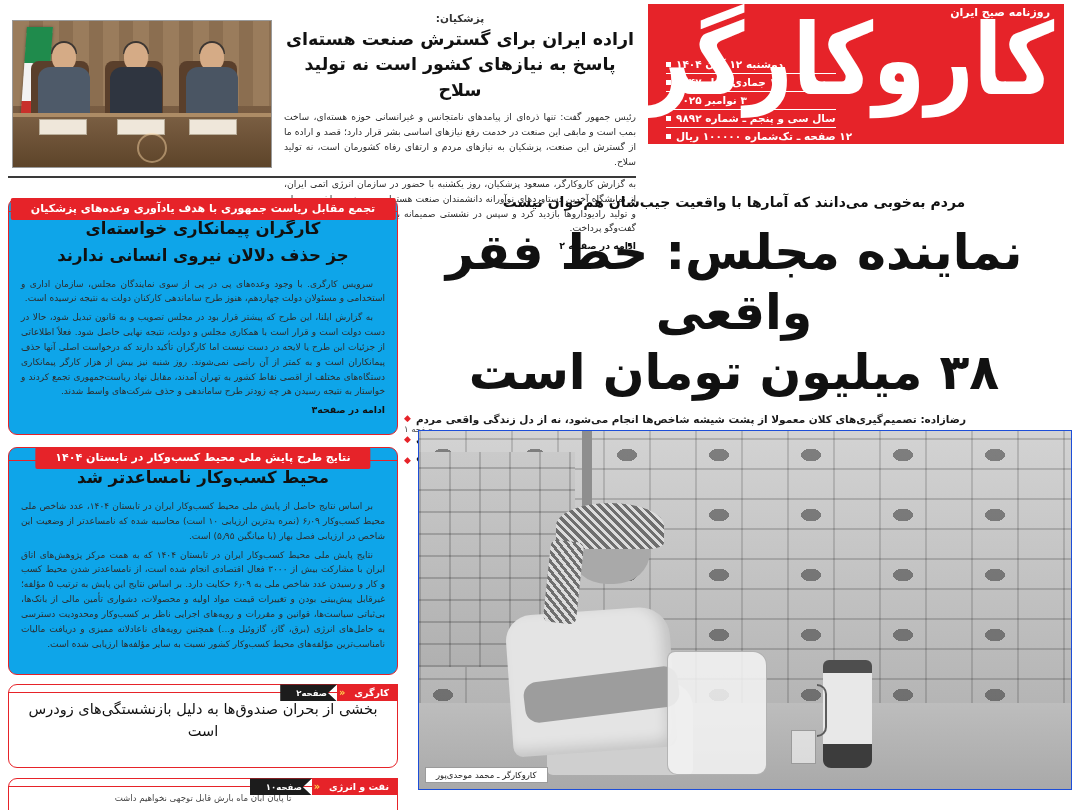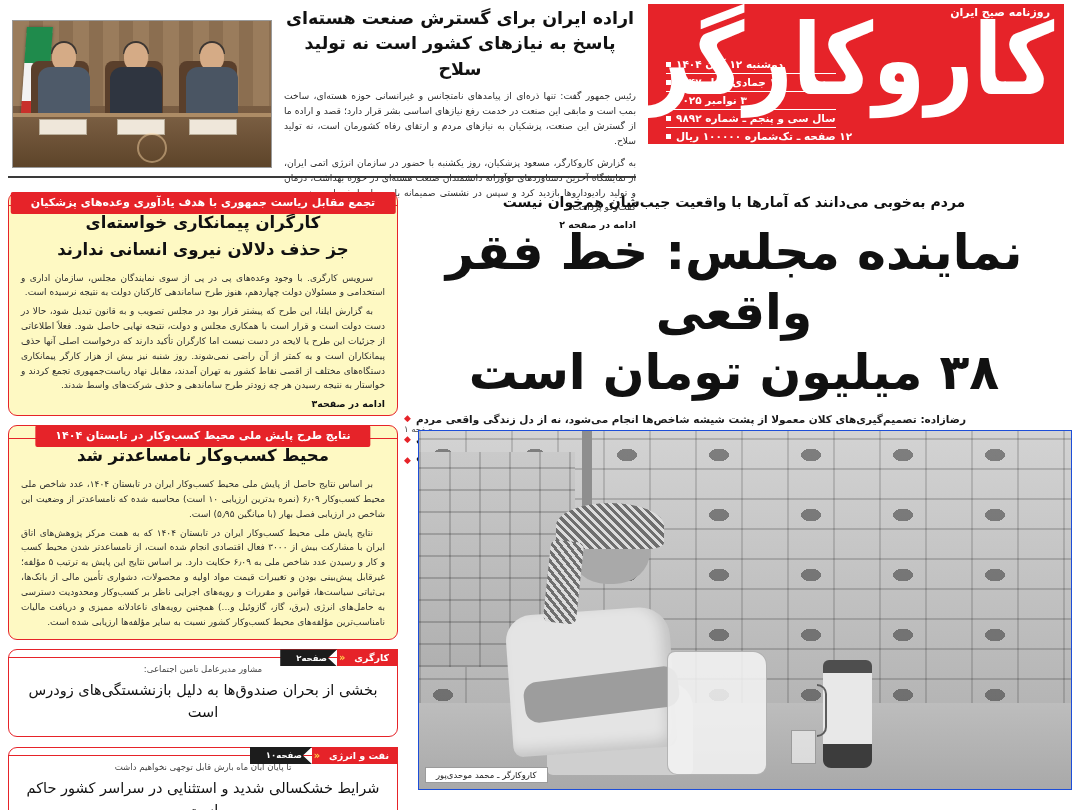--- a/index.html
+++ b/index.html
@@ -87,21 +87,21 @@
   .lcol{position:absolute;left:8px;top:186px;width:390px;}
   .boxwrap{position:relative;margin-bottom:9px;}
   .redtag{
     position:absolute;top:0;left:50%;transform:translateX(-50%);
     background:#e62329;color:#fff;font-size:11px;font-weight:700;
     padding:4px 20px 5px;white-space:nowrap;z-index:4;border-radius:2px;
     max-width:360px;overflow:hidden;
   }
   .artbox{
     border:1.6px solid #e62329;border-radius:9px;
-    margin-top:6px;padding:18px 12px 6px;background:#fef9c3;
+    margin-top:12px;padding:18px 12px 19px;background:#0ea5e9;
   }
   .artbox h2{
     margin:0 0 8px;font-size:16.5px;font-weight:700;line-height:1.5;
     text-align:center;color:#111;
   }
   .artbox p{
     margin:0 0 4px;font-size:9px;line-height:1.65;color:#2c2c2c;
     text-indent:12px;
   }
   .artbox .cont{display:block;margin-top:5px;text-align:right;text-indent:0;}
@@ -303,20 +303,21 @@
           </div>
         <div class="desk"></div>
         <div class="deskedge"></div>
         <div class="nameplate" style="left:26px;"></div>
         <div class="nameplate" style="left:104px;"></div>
         <div class="nameplate" style="left:176px;"></div>
         <div class="seal"></div>
       </div>
     </div>
     <div class="tl-text rtl">
+      <div class="kicker">پزشکیان:</div>
       <div class="tl-head">اراده ایران برای گسترش صنعت هسته‌ای</div>
       <div class="tl-head">پاسخ به نیازهای کشور است نه تولید سلاح</div>
       <div class="tl-body just">رئیس جمهور گفت: تنها ذره‌ای از پیامدهای نامتجانس و غیرانسانی حوزه هسته‌ای، ساخت بمب است و مابقی این صنعت در خدمت رفع نیازهای اساسی بشر قرار دارد؛ قصد و اراده ما از گسترش این صنعت، پزشکیان به نیازهای مردم و ارتقای رفاه کشورمان است، نه تولید سلاح.</div>
       <div class="tl-body just">به گزارش کاروکارگر، مسعود پزشکیان، روز یکشنبه با حضور در سازمان انرژی اتمی ایران، از نمایشگاه آخرین دستاوردهای نوآورانه دانشمندان صنعت هسته‌ای در حوزه بهداشت، درمان و تولید رادیوداروها بازدید کرد و سپس در نشستی صمیمانه با مدیران ارشد این صنعت به گفت‌وگو پرداخت.</div>
       <div class="tl-cont cont">ادامه در صفحه ۲</div>
     </div>
   </div>
   <div class="hr-thick"></div>
 
   <div class="lcol">
@@ -344,21 +345,20 @@
     </div>
 
     <div class="stripwrap">
       <div class="striprule"></div>
       <div class="striptag">
         <span class="name">کارگری</span>
         <span class="chev">‹‹</span>
         <span class="pg">صفحه۲</span>
       </div>
       <div class="stripbox rtl">
-        <div class="sub">مشاور مدیرعامل تامین اجتماعی:</div>
         <div class="ttl">بخشی از بحران صندوق‌ها به دلیل بازنشستگی‌های زودرس است</div>
       </div>
     </div>
 
     <div class="stripwrap">
       <div class="striprule"></div>
       <div class="striptag">
         <span class="name">نفت و انرژی</span>
         <span class="chev">‹‹</span>
         <span class="pg">صفحه۱۰</span>

